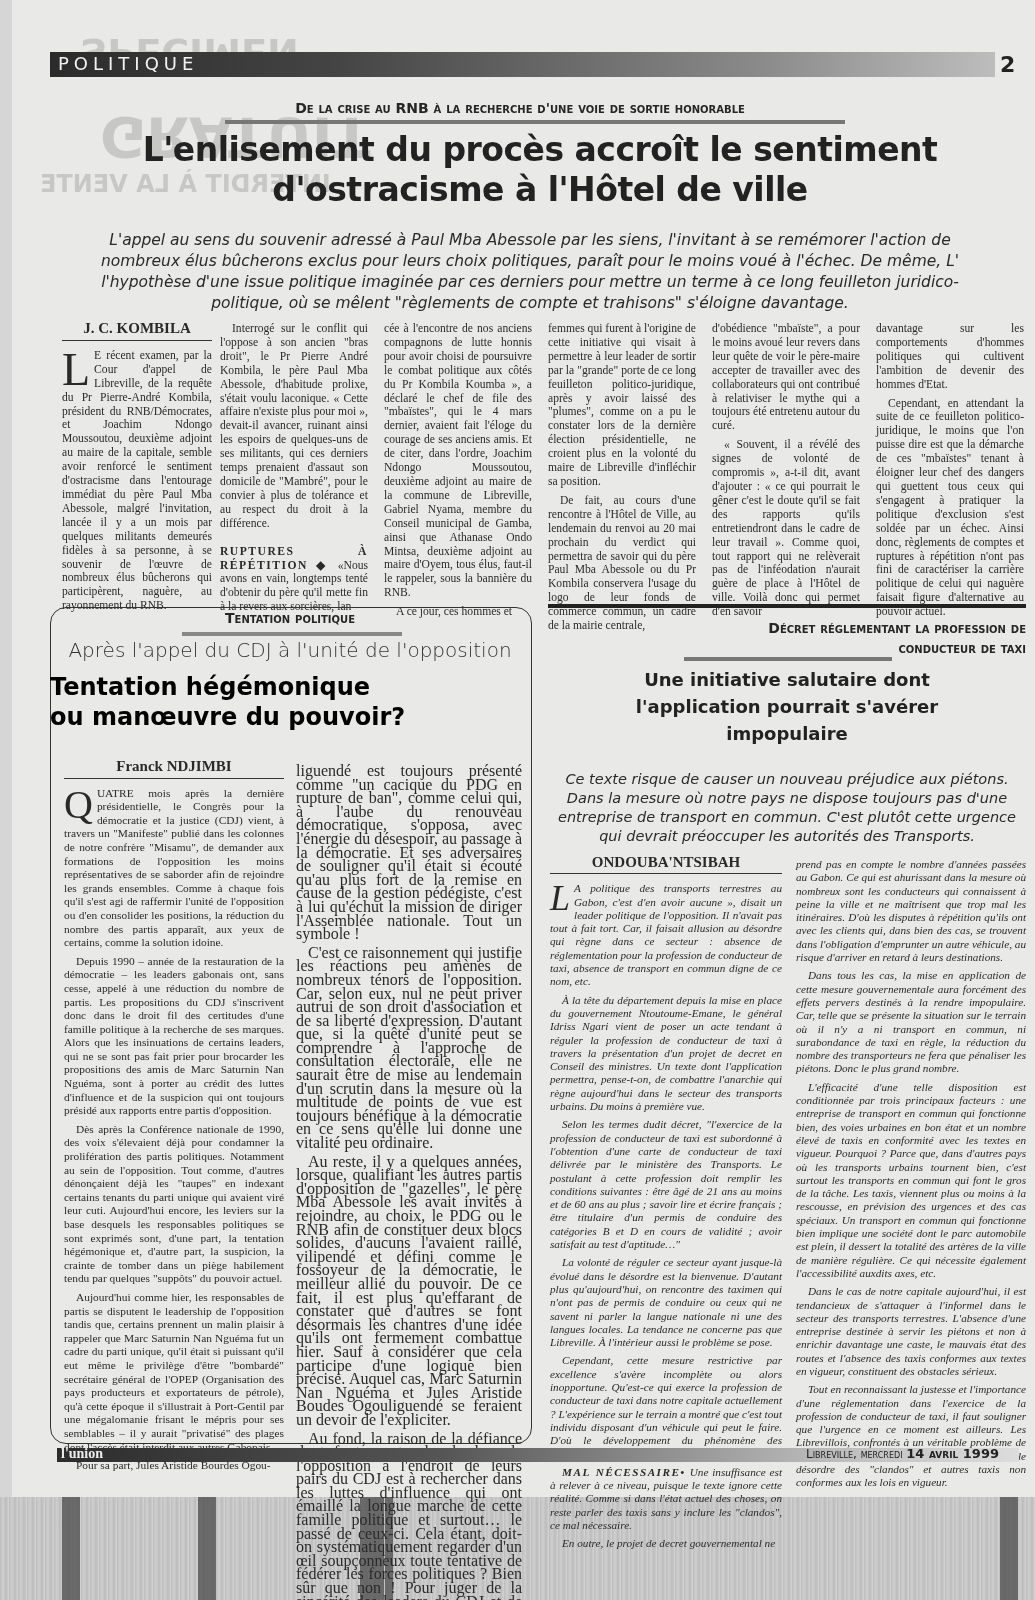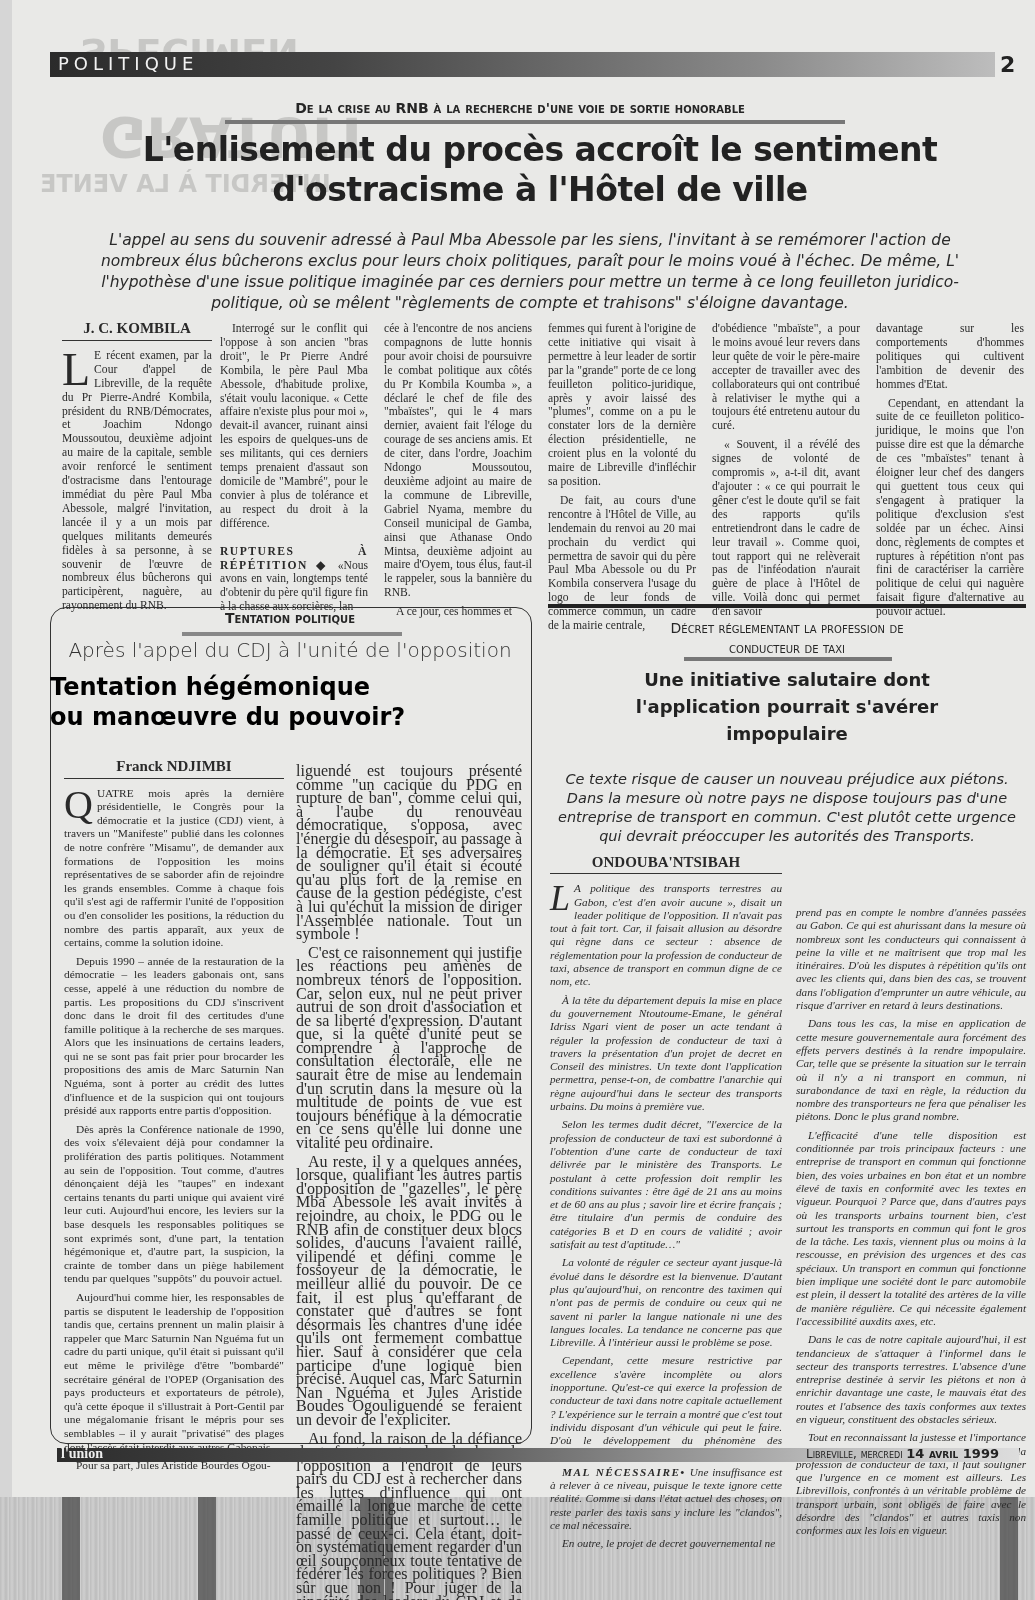--- a/index.html
+++ b/index.html
@@ -20,21 +20,21 @@
   .col p.noind{text-indent:0;}
   .byline{font-weight:bold;font-size:15px;text-align:center;border-bottom:1.5px solid #333;padding-bottom:4px;margin-bottom:8px;}
   .dropcap{float:left;font-size:46px;line-height:38px;margin:2px 4px 0 0;font-weight:normal;}
   .subhead{font-weight:bold;letter-spacing:1.5px;}
   .box{position:absolute;left:50px;top:607px;width:480px;height:835px;border:1.5px solid #333;border-radius:16px;}
   .box-kicker{position:absolute;left:50px;top:610px;width:480px;text-align:center;font-family:"DejaVu Sans",sans-serif;font-weight:bold;font-size:14px;font-variant:small-caps;}
   .box-kicker-rule{position:absolute;left:182px;top:632px;width:220px;height:4px;background:#888;}
   .box-deck{position:absolute;left:50px;top:638px;width:480px;text-align:center;font-family:"DejaVu Sans",sans-serif;font-weight:200;font-size:20px;color:#333;}
   .box-title{position:absolute;left:50px;top:672px;width:480px;text-align:left;font-family:"DejaVu Sans",sans-serif;font-weight:bold;font-size:24px;line-height:30px;color:#000000;}
   .rule-right{position:absolute;left:548px;top:604px;width:478px;height:4px;background:#222;}
-  .r-kicker{position:absolute;left:548px;top:618px;width:478px;text-align:center;font-family:"DejaVu Sans",sans-serif;font-weight:normal;font-size:14px;line-height:20px;font-variant:small-caps;}
+  .r-kicker{position:absolute;left:548px;top:618px;width:478px;text-align:right;font-family:"DejaVu Sans",sans-serif;font-weight:bold;font-size:14px;line-height:20px;font-variant:small-caps;}
   .r-kicker-rule{position:absolute;left:684px;top:657px;width:208px;height:4px;background:#777;}
   .r-title{position:absolute;left:548px;top:666px;width:478px;text-align:center;font-family:"DejaVu Sans",sans-serif;font-weight:bold;font-size:18px;line-height:27px;color:#222;}
   .r-lead{position:absolute;left:548px;top:770px;width:478px;text-align:center;font-family:"DejaVu Sans",sans-serif;font-style:italic;font-size:14.5px;line-height:19px;color:#2a2a2a;}
   .ital{font-style:italic;}
   .footbar{position:absolute;left:57px;top:1448px;width:962px;height:14px;background:linear-gradient(90deg,#2c2c2c 0%,#555 40%,#bbb 80%,#ddd 100%);}
   .footbar .brand{position:absolute;left:4px;top:-2px;font-family:"Liberation Serif",serif;font-weight:bold;font-size:14px;color:#eee;}
   .footdate{position:absolute;right:36px;top:1446px;font-family:"DejaVu Sans",sans-serif;font-size:12px;font-variant:small-caps;color:#222;}
   .footdate b{font-size:13px;}
 </style>
 </head>
@@ -67,21 +67,21 @@
   <div>d'ostracisme à l'Hôtel de ville</div>
 </div>
 <div class="lead">L'appel au sens du souvenir adressé à Paul Mba Abessole par les siens, l'invitant à se remémorer l'action de nombreux élus bûcherons exclus pour leurs choix politiques, paraît pour le moins voué à l'échec. De même, L' l'hypothèse d'une issue politique imaginée par ces derniers pour mettre un terme à ce long feuilleton juridico-politique, où se mêlent "règlements de compte et trahisons" s'éloigne davantage.</div>
 
 <div class="col" style="left:62px;top:322px;width:150px;">
   <div class="byline">J. C. KOMBILA</div>
   <p class="noind"><span class="dropcap">L</span><span>E récent examen, par la Cour d'appel de Libreville, de la requête du Pr Pierre-André Kombila, président du RNB/Démocrates, et Joachim Ndongo Moussoutou, deuxième adjoint au maire de la capitale, semble avoir renforcé le sentiment d'ostracisme dans l'entourage immédiat du père Paul Mba Abessole, malgré l'invitation, lancée il y a un mois par quelques militants demeurés fidèles à sa personne, à se souvenir de l'œuvre de nombreux élus bûcherons qui participèrent, naguère, au rayonnement du RNB.</span></p>
 </div>
 <div class="col" style="left:220px;top:322px;width:148px;">
   <p>Interrogé sur le conflit qui l'oppose à son ancien "bras droit", le Pr Pierre André Kombila, le père Paul Mba Abessole, d'habitude prolixe, s'était voulu laconique. « Cette affaire n'existe plus pour moi », devait-il avancer, ruinant ainsi les espoirs de quelques-uns de ses militants, qui ces derniers temps prenaient d'assaut son domicile de "Mambré", pour le convier à plus de tolérance et au respect du droit à la différence.</p>
-  <p class="noind" style="margin-top:14px"><span class="subhead">RUPTURES À RÉPÉTITION ◆</span> <span>«Nous avons en vain, longtemps tenté d'obtenir du père qu'il figure fin à la chasse aux sorcières, lan-</span></p>
+  <p class="noind" style="margin-top:14px"><span class="subhead">RUPTURES À RÉPÉTITION ◆</span> <span>«Nous avons en vain, longtemps tenté d'obtenir du père qu'il mette fin à la revers aux sorcières, lan-</span></p>
 </div>
 <div class="col" style="left:384px;top:322px;width:148px;">
   <p class="noind">cée à l'encontre de nos anciens compagnons de lutte honnis pour avoir choisi de poursuivre le combat politique aux côtés du Pr Kombila Koumba », a déclaré le chef de file des "mbaïstes", qui le 4 mars dernier, avaient fait l'éloge du courage de ses anciens amis. Et de citer, dans l'ordre, Joachim Ndongo Moussoutou, deuxième adjoint au maire de la commune de Libreville, Gabriel Nyama, membre du Conseil municipal de Gamba, ainsi que Athanase Ondo Mintsa, deuxième adjoint au maire d'Oyem, tous élus, faut-il le rappeler, sous la bannière du RNB.</p>
   <p>A ce jour, ces hommes et</p>
 </div>
 <div class="col" style="left:548px;top:322px;width:148px;">
   <p class="noind">femmes qui furent à l'origine de cette initiative qui visait à permettre à leur leader de sortir par la "grande" porte de ce long feuilleton politico-juridique, après y avoir laissé des "plumes", comme on a pu le constater lors de la dernière élection présidentielle, ne croient plus en la volonté du maire de Libreville d'infléchir sa position.</p>
   <p>De fait, au cours d'une rencontre à l'Hôtel de Ville, au lendemain du renvoi au 20 mai prochain du verdict qui permettra de savoir qui du père Paul Mba Abessole ou du Pr Kombila conservera l'usage du logo de leur fonds de commerce commun, un cadre de la mairie centrale,</p>
 </div>
 <div class="col" style="left:712px;top:322px;width:148px;">
@@ -132,21 +132,21 @@
 <div class="col ital" style="left:550px;top:856px;width:232px;font-size:11.2px;line-height:13.3px;">
   <div class="byline" style="font-style:normal">ONDOUBA'NTSIBAH</div>
   <p class="noind"><span class="dropcap" style="font-size:36px;line-height:28px;">L</span><span>A politique des transports terrestres au Gabon, c'est d'en avoir aucune », disait un leader politique de l'opposition. Il n'avait pas tout à fait tort. Car, il faisait allusion au désordre qui règne dans ce secteur : absence de réglementation pour la profession de conducteur de taxi, absence de transport en commun digne de ce nom, etc.</span></p>
   <p>À la tête du département depuis la mise en place du gouvernement Ntoutoume-Emane, le général Idriss Ngari vient de poser un acte tendant à réguler la profession de conducteur de taxi à travers la présentation d'un projet de decret en Conseil des ministres. Un texte dont l'application permettra, pense-t-on, de combattre l'anarchie qui règne aujourd'hui dans le secteur des transports urbains. Du moins à première vue.</p>
   <p>Selon les termes dudit décret, "l'exercice de la profession de conducteur de taxi est subordonné à l'obtention d'une carte de conducteur de taxi délivrée par le ministère des Transports. Le postulant à cette profession doit remplir les conditions suivantes : être âgé de 21 ans au moins et de 60 ans au plus ; savoir lire et écrire français ; être titulaire d'un permis de conduire des catégories B et D en cours de validité ; avoir satisfait au test d'aptitude…"</p>
   <p>La volonté de réguler ce secteur ayant jusque-là évolué dans le désordre est la bienvenue. D'autant plus qu'aujourd'hui, on rencontre des taximen qui n'ont pas de permis de conduire ou ceux qui ne savent ni parler la langue nationale ni une des langues locales. La tendance ne concerne pas que Libreville. À l'intérieur aussi le problème se pose.</p>
   <p>Cependant, cette mesure restrictive par excellence s'avère incomplète ou alors inopportune. Qu'est-ce qui exerce la profession de conducteur de taxi dans notre capitale actuellement ? L'expérience sur le terrain a montré que c'est tout individu disposant d'un véhicule qui peut le faire. D'où le développement du phénomène des "clandos".</p>
   <p><span class="subhead">MAL NÉCESSAIRE•</span> <span>Une insuffisance est à relever à ce niveau, puisque le texte ignore cette réalité. Comme si dans l'état actuel des choses, on reste parler des taxis sans y inclure les "clandos", ce mal nécessaire.</span></p>
   <p>En outre, le projet de decret gouvernemental ne</p>
 </div>
-<div class="col ital" style="left:796px;top:858px;width:230px;font-size:11.2px;line-height:13.3px;margin-top:48px;">
+<div class="col ital" style="left:796px;top:858px;width:230px;font-size:11.2px;line-height:13.3px;">
   <p class="noind">prend pas en compte le nombre d'années passées au Gabon. Ce qui est ahurissant dans la mesure où nombreux sont les conducteurs qui connaissent à peine la ville et ne maîtrisent que trop mal les itinéraires. D'où les disputes à répétition qu'ils ont avec les clients qui, dans bien des cas, se trouvent dans l'obligation d'emprunter un autre véhicule, au risque d'arriver en retard à leurs destinations.</p>
   <p>Dans tous les cas, la mise en application de cette mesure gouvernementale aura forcément des effets pervers destinés à la rendre impopulaire. Car, telle que se présente la situation sur le terrain où il n'y a ni transport en commun, ni surabondance de taxi en règle, la réduction du nombre des transporteurs ne fera que pénaliser les piétons. Donc le plus grand nombre.</p>
   <p>L'efficacité d'une telle disposition est conditionnée par trois principaux facteurs : une entreprise de transport en commun qui fonctionne bien, des voies urbaines en bon état et un nombre élevé de taxis en conformité avec les textes en vigueur. Pourquoi ? Parce que, dans d'autres pays où les transports urbains tournent bien, c'est surtout les transports en commun qui font le gros de la tâche. Les taxis, viennent plus ou moins à la rescousse, en prévision des urgences et des cas spéciaux. Un transport en commun qui fonctionne bien implique une société dont le parc automobile est plein, il dessert la totalité des artères de la ville de manière régulière. Ce qui nécessite également l'accessibilité auxdits axes, etc.</p>
   <p>Dans le cas de notre capitale aujourd'hui, il est tendancieux de s'attaquer à l'informel dans le secteur des transports terrestres. L'absence d'une entreprise destinée à servir les piétons et non à enrichir davantage une caste, le mauvais état des routes et l'absence des taxis conformes aux textes en vigueur, constituent des obstacles sérieux.</p>
   <p>Tout en reconnaissant la justesse et l'importance d'une réglementation dans l'exercice de la profession de conducteur de taxi, il faut souligner que l'urgence en ce moment est ailleurs. Les Librevillois, confrontés à un véritable problème de transport urbain, sont obligés de faire avec le désordre des "clandos" et autres taxis non conformes aux les lois en vigueur.</p>
 </div>
 
 <div class="footbar">
   <span class="brand">l'union</span>
 </div>

